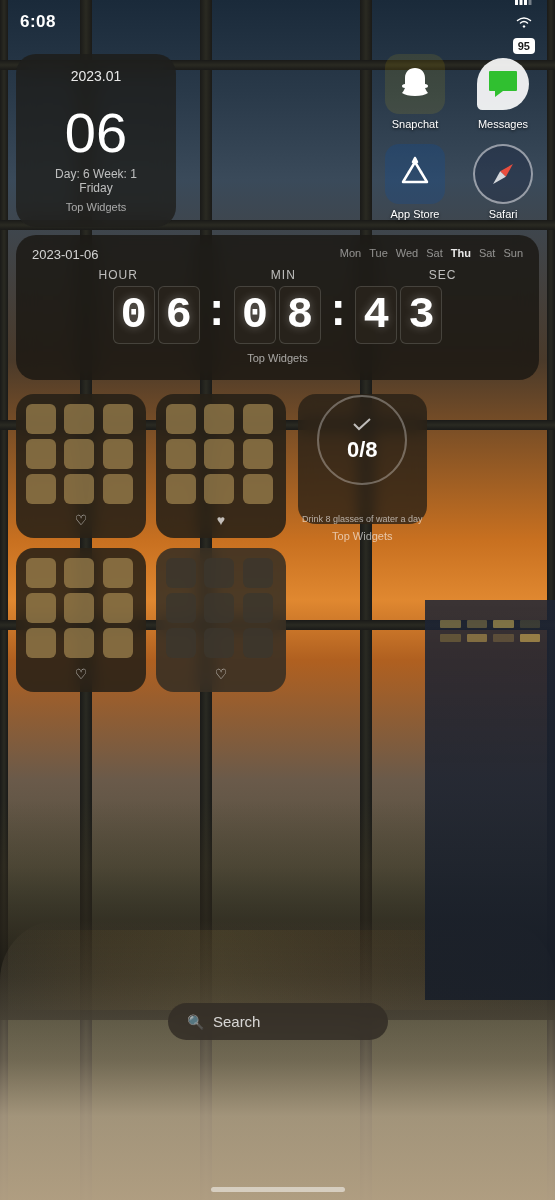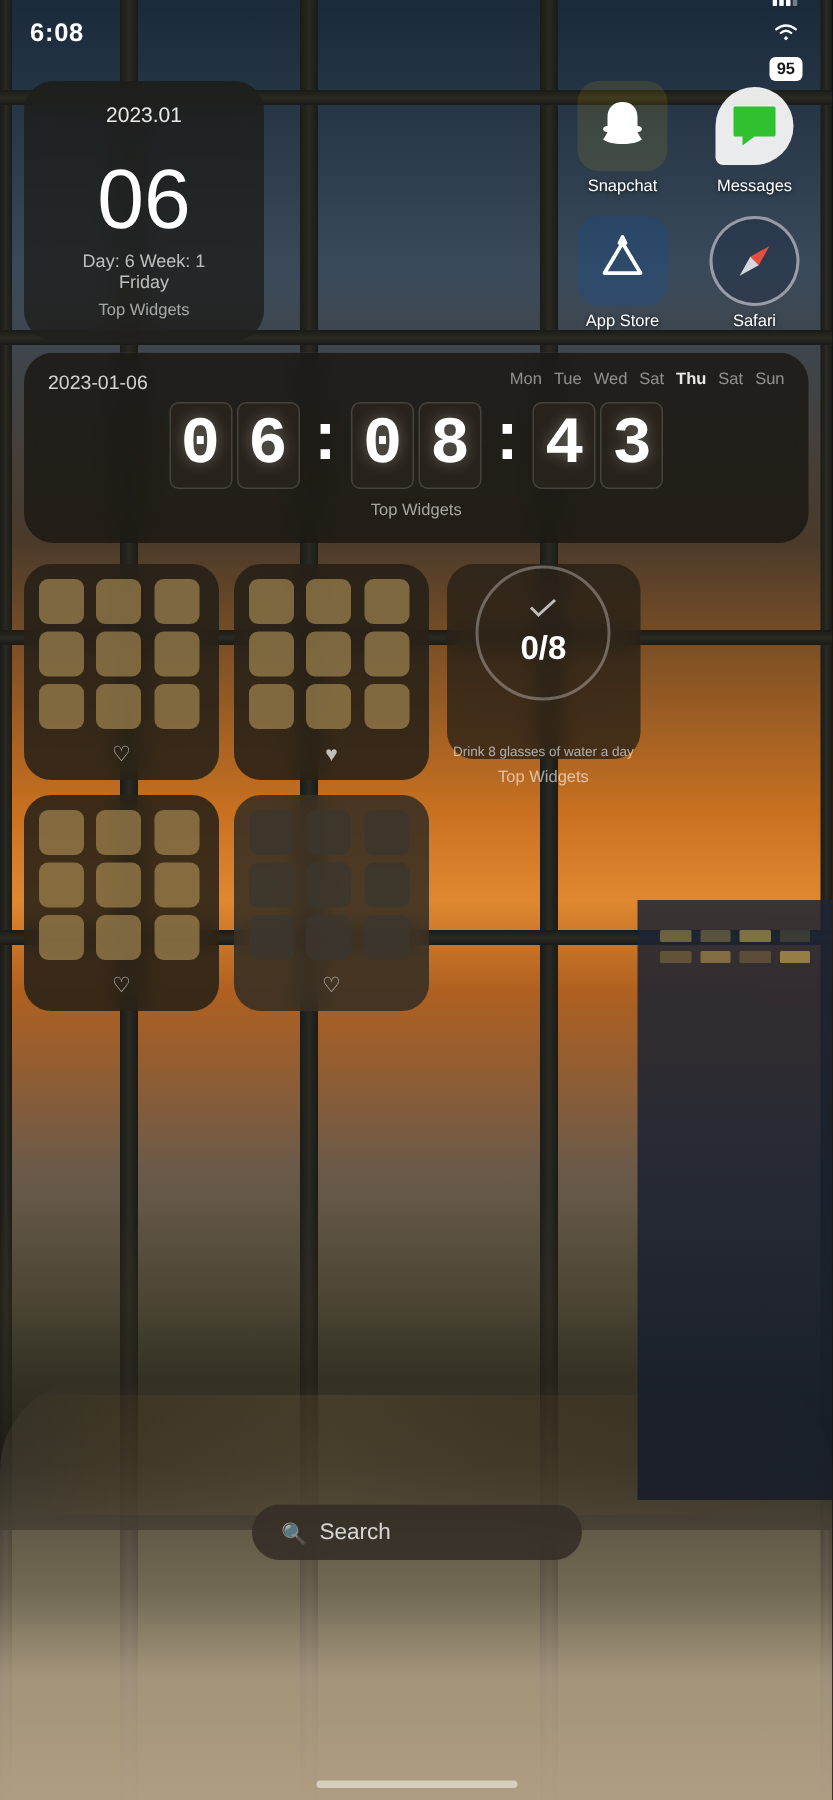--- a/index.html
+++ b/index.html
@@ -658,20 +658,25 @@
       <div class="week-days">
         <span class="week-day">Mon</span>
         <span class="week-day">Tue</span>
         <span class="week-day">Wed</span>
         <span class="week-day">Sat</span>
         <span class="week-day active">Thu</span>
         <span class="week-day">Sat</span>
         <span class="week-day">Sun</span>
       </div>
     </div>
+    <div class="clock-labels">
+      <span class="clock-label">HOUR</span>
+      <span class="clock-label">MIN</span>
+      <span class="clock-label">SEC</span>
+    </div>
     <div class="digital-clock">
       <div class="digit-group">
         <div class="digit">0</div>
         <div class="digit">6</div>
       </div>
       <span class="colon">:</span>
       <div class="digit-group">
         <div class="digit">0</div>
         <div class="digit">8</div>
       </div>

